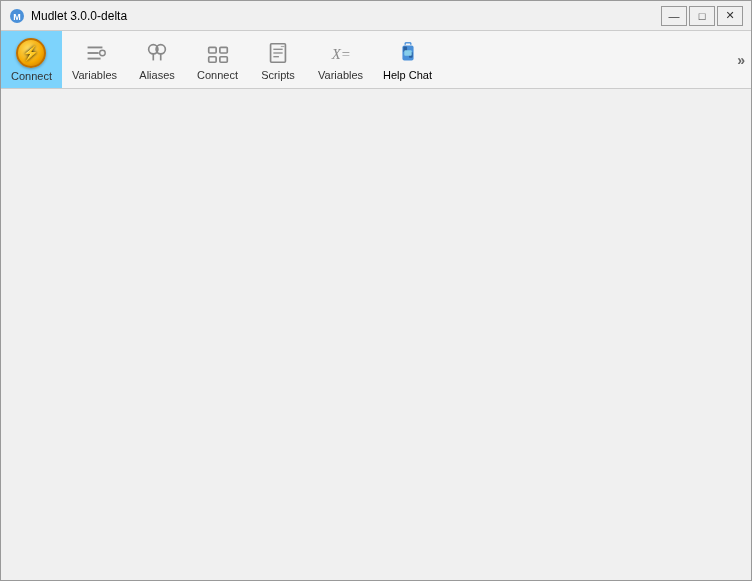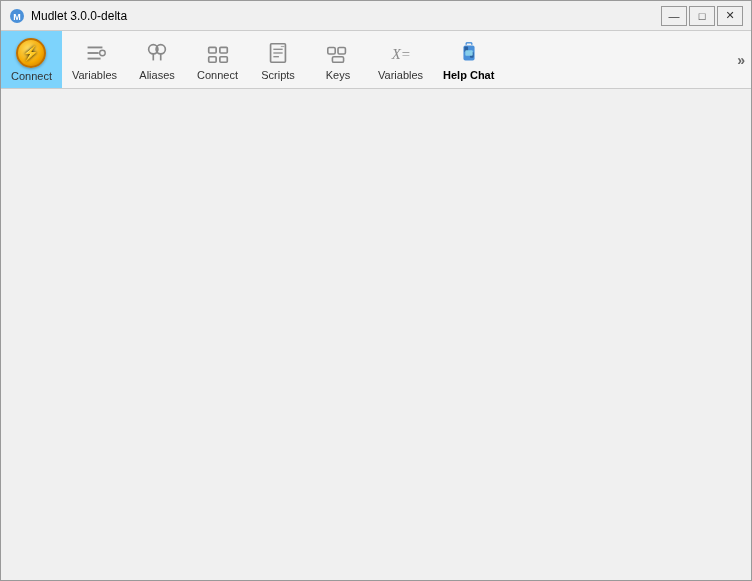--- a/index.html
+++ b/index.html
@@ -103,21 +103,21 @@
       font-size: 20px;
     }
 
     .toolbar-item .tb-label {
       font-size: 11px;
       color: #333;
       white-space: nowrap;
     }
 
     .toolbar-item.help-chat .tb-label {
-      font-weight: bold;
+      font-weight: normal;
       color: #000;
       text-align: right;
     }
 
     
     .toolbar-item.connect-btn {
       background: #7dd3fc;
     }
 
     .connect-circle {
@@ -236,30 +236,20 @@
           <rect x="6" y="4" width="16" height="20" rx="1" fill="none" stroke="#888" stroke-width="1.8"></rect>
           <line x1="9" y1="10" x2="19" y2="10" stroke="#888" stroke-width="1.4"></line>
           <line x1="9" y1="14" x2="19" y2="14" stroke="#888" stroke-width="1.4"></line>
           <line x1="9" y1="18" x2="15" y2="18" stroke="#888" stroke-width="1.4"></line>
           <line x1="17" y1="7" x2="21" y2="7" stroke="#aaa" stroke-width="1.2"></line>
         </svg>
       </div>
       <span class="tb-label">Scripts</span>
     </div>
 
-    <div class="toolbar-item">
-      <div class="tb-icon">
-        <svg class="icon-svg" viewBox="0 0 28 28" fill="none">
-          <rect x="3" y="8" width="8" height="7" rx="1.5" fill="none" stroke="#888" stroke-width="1.7"></rect>
-          <rect x="14" y="8" width="8" height="7" rx="1.5" fill="none" stroke="#888" stroke-width="1.7"></rect>
-          <rect x="8" y="18" width="12" height="6" rx="1.5" fill="none" stroke="#888" stroke-width="1.7"></rect>
-        </svg>
-      </div>
-      <span class="tb-label">Keys</span>
-    </div>
 
     <div class="toolbar-item">
       <div class="tb-icon">
         <svg class="icon-svg" viewBox="0 0 28 28" fill="none">
           <text x="4" y="20" font-family="serif" font-size="16" fill="#888" font-style="italic">X=</text>
         </svg>
       </div>
       <span class="tb-label">Variables</span>
     </div>
 

